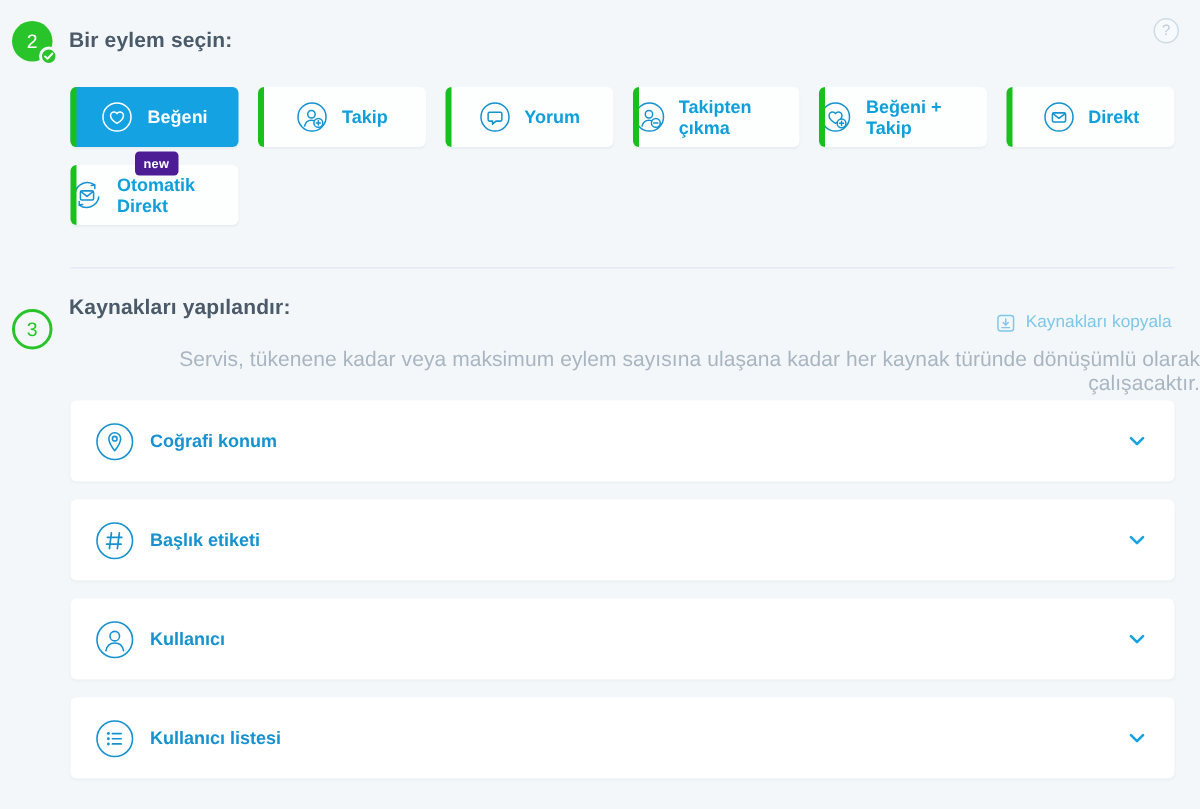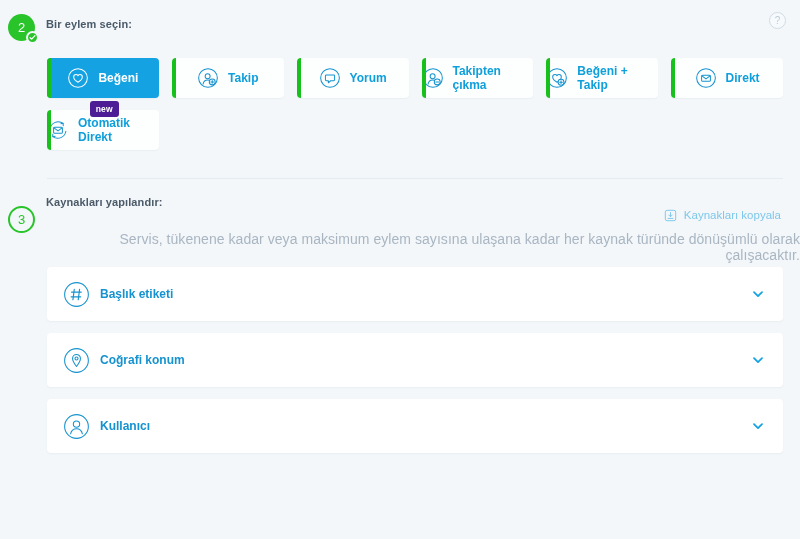--- a/index.html
+++ b/index.html
@@ -41,21 +41,21 @@
     right: -4px; bottom: -3px;
     width: 13px; height: 13px;
     border-radius: 50%;
     background: #28c429;
     border: 2px solid #f3f7fa;
     display: flex; align-items: center; justify-content: center;
   }
   .step-check svg { display: block; }
 
   .step-title {
-    font-size: 11px;
+    font-size: 14px;
     font-weight: bold;
     color: #4a5a68;
     letter-spacing: .1px;
   }
   .step-sub {
     font-size: 14px;
     color: #a9b6c2;
     letter-spacing: .05px;
     text-align: right;
   }
@@ -323,58 +323,75 @@
     </span>
     <span>Kaynakları kopyala</span>
   </div>
 
   <div id="resource-list">
 
     <div class="resource-row">
       <span class="ico">
         <svg width="27" height="27" viewBox="0 0 28 28">
           <circle cx="14" cy="14" r="12.3" fill="none" stroke="#1592cf" stroke-width="1.1"></circle>
+          <path d="M14 7.8 c-2.3 0 -4.1 1.8 -4.1 4.1 c0 3 4.1 8.3 4.1 8.3 c0 0 4.1 -5.3 4.1 -8.3 c0 -2.3 -1.8 -4.1 -4.1 -4.1 Z" fill="none" stroke="#1592cf" stroke-width="1.1" stroke-linejoin="round"></path>
+          <circle cx="14" cy="11.9" r="1.6" fill="none" stroke="#1592cf" stroke-width="1.1"></circle>
+        </svg>
+      </span>
+      <span class="resource-label">Coğrafi konum</span>
+      <span class="chevron">
+        <svg width="14" height="14" viewBox="0 0 16 16">
+            <path d="M3.4 5.8 L8 10.4 L12.6 5.8" fill="none" stroke="#14a2e2" stroke-width="2" stroke-linecap="round" stroke-linejoin="round"></path>
+          </svg>
+      </span>
+    </div>
+
+    <div class="resource-row">
+      <span class="ico">
+        <svg width="27" height="27" viewBox="0 0 28 28">
+          <circle cx="14" cy="14" r="12.3" fill="none" stroke="#1592cf" stroke-width="1.1"></circle>
           <path d="M11.7 8.6 L10.3 19.4 M17.2 8.6 L15.8 19.4 M8.9 11.6 h10 M8.4 16.4 h10" fill="none" stroke="#1592cf" stroke-width="1.2" stroke-linecap="round"></path>
         </svg>
       </span>
       <span class="resource-label">Başlık etiketi</span>
       <span class="chevron">
         <svg width="14" height="14" viewBox="0 0 16 16">
             <path d="M3.4 5.8 L8 10.4 L12.6 5.8" fill="none" stroke="#14a2e2" stroke-width="2" stroke-linecap="round" stroke-linejoin="round"></path>
           </svg>
       </span>
     </div>
 
     <div class="resource-row">
       <span class="ico">
         <svg width="27" height="27" viewBox="0 0 28 28">
           <circle cx="14" cy="14" r="12.3" fill="none" stroke="#1592cf" stroke-width="1.1"></circle>
-          <path d="M14 7.8 c-2.3 0 -4.1 1.8 -4.1 4.1 c0 3 4.1 8.3 4.1 8.3 c0 0 4.1 -5.3 4.1 -8.3 c0 -2.3 -1.8 -4.1 -4.1 -4.1 Z" fill="none" stroke="#1592cf" stroke-width="1.1" stroke-linejoin="round"></path>
-          <circle cx="14" cy="11.9" r="1.6" fill="none" stroke="#1592cf" stroke-width="1.1"></circle>
-        </svg>
-      </span>
-      <span class="resource-label">Coğrafi konum</span>
-      <span class="chevron">
-        <svg width="14" height="14" viewBox="0 0 16 16">
-            <path d="M3.4 5.8 L8 10.4 L12.6 5.8" fill="none" stroke="#14a2e2" stroke-width="2" stroke-linecap="round" stroke-linejoin="round"></path>
-          </svg>
-      </span>
-    </div>
-
-    <div class="resource-row">
-      <span class="ico">
-        <svg width="27" height="27" viewBox="0 0 28 28">
-          <circle cx="14" cy="14" r="12.3" fill="none" stroke="#1592cf" stroke-width="1.1"></circle>
           <circle cx="14" cy="11.5" r="3.3" fill="none" stroke="#1592cf" stroke-width="1.1"></circle>
           <path d="M7.9 21.6 C8.6 18.2 11 16.3 14 16.3 C17 16.3 19.4 18.2 20.1 21.6" fill="none" stroke="#1592cf" stroke-width="1.1" stroke-linecap="round"></path>
         </svg>
       </span>
       <span class="resource-label">Kullanıcı</span>
       <span class="chevron">
         <svg width="14" height="14" viewBox="0 0 16 16">
             <path d="M3.4 5.8 L8 10.4 L12.6 5.8" fill="none" stroke="#14a2e2" stroke-width="2" stroke-linecap="round" stroke-linejoin="round"></path>
           </svg>
       </span>
     </div>
 
+    <div class="resource-row">
+      <span class="ico">
+        <svg width="27" height="27" viewBox="0 0 28 28">
+          <circle cx="14" cy="14" r="12.3" fill="none" stroke="#1592cf" stroke-width="1.1"></circle>
+          <circle cx="9.6" cy="10.4" r="1" fill="#1592cf"></circle>
+          <circle cx="9.6" cy="14" r="1" fill="#1592cf"></circle>
+          <circle cx="9.6" cy="17.6" r="1" fill="#1592cf"></circle>
+          <path d="M12.4 10.4 h6 M12.4 14 h6 M12.4 17.6 h6" fill="none" stroke="#1592cf" stroke-width="1.2" stroke-linecap="round"></path>
+        </svg>
+      </span>
+      <span class="resource-label">Kullanıcı listesi</span>
+      <span class="chevron">
+        <svg width="14" height="14" viewBox="0 0 16 16">
+            <path d="M3.4 5.8 L8 10.4 L12.6 5.8" fill="none" stroke="#14a2e2" stroke-width="2" stroke-linecap="round" stroke-linejoin="round"></path>
+          </svg>
+      </span>
+    </div>
 
   </div>
 </div>
 
 </body></html>

